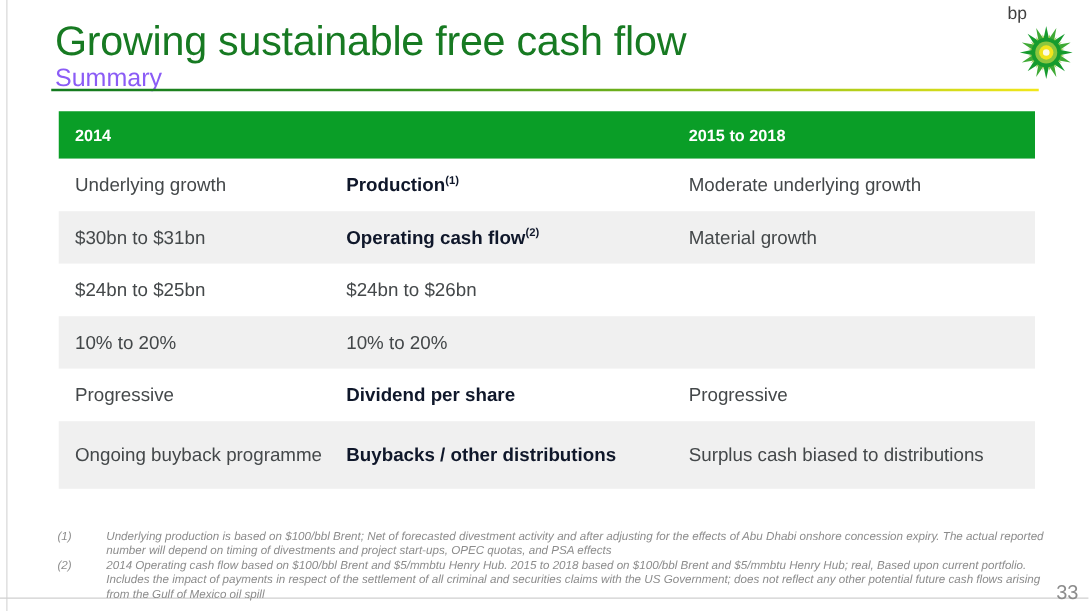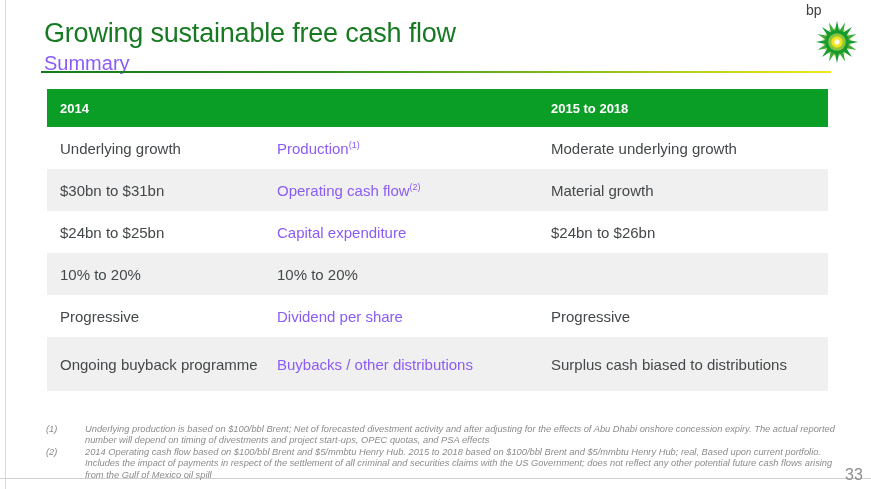--- a/index.html
+++ b/index.html
@@ -35,21 +35,21 @@
     width: 871px;
     height: 1px;
     background: #d0d0d0;
   }
 
   
   .title {
     position: absolute;
     left: 44px;
     top: 14px;
-    font-size: 27px;
+    font-size: 33px;
     line-height: 38px;
     color: #177a22;
     white-space: nowrap;
     letter-spacing: -0.2px;
   }
   .subtitle {
     position: absolute;
     left: 44px;
     top: 52px;
     font-size: 20px;
@@ -135,22 +135,22 @@
     flex: 1;
     box-sizing: border-box;
   }
   .trow .c1, .trow .c3 {
     font-size: 15px;
     color: #44484a;
     line-height: 19px;
   }
   .trow .c2 {
     font-size: 15px;
-    color: #8b5cf6;
-    font-weight: normal;
+    color: #0f172a;
+    font-weight: bold;
     line-height: 19px;
   }
   sup {
     font-size: 9px;
     vertical-align: super;
     line-height: 0;
   }
 
   
   .notes {
@@ -255,21 +255,20 @@
     </div>
 
     <div class="trow alt">
       <div class="c1">$30bn to $31bn</div>
       <div class="c2"><span>Operating cash flow</span><sup>(2)</sup></div>
       <div class="c3">Material growth</div>
     </div>
 
     <div class="trow">
       <div class="c1">$24bn to $25bn</div>
-      <div class="c2"><span>Capital expenditure</span><sup></sup></div>
       <div class="c3">$24bn to $26bn</div>
     </div>
 
     <div class="trow alt">
       <div class="c1">10% to 20%</div>
       <div class="c3">10% to 20%</div>
     </div>
 
     <div class="trow">
       <div class="c1">Progressive</div>

